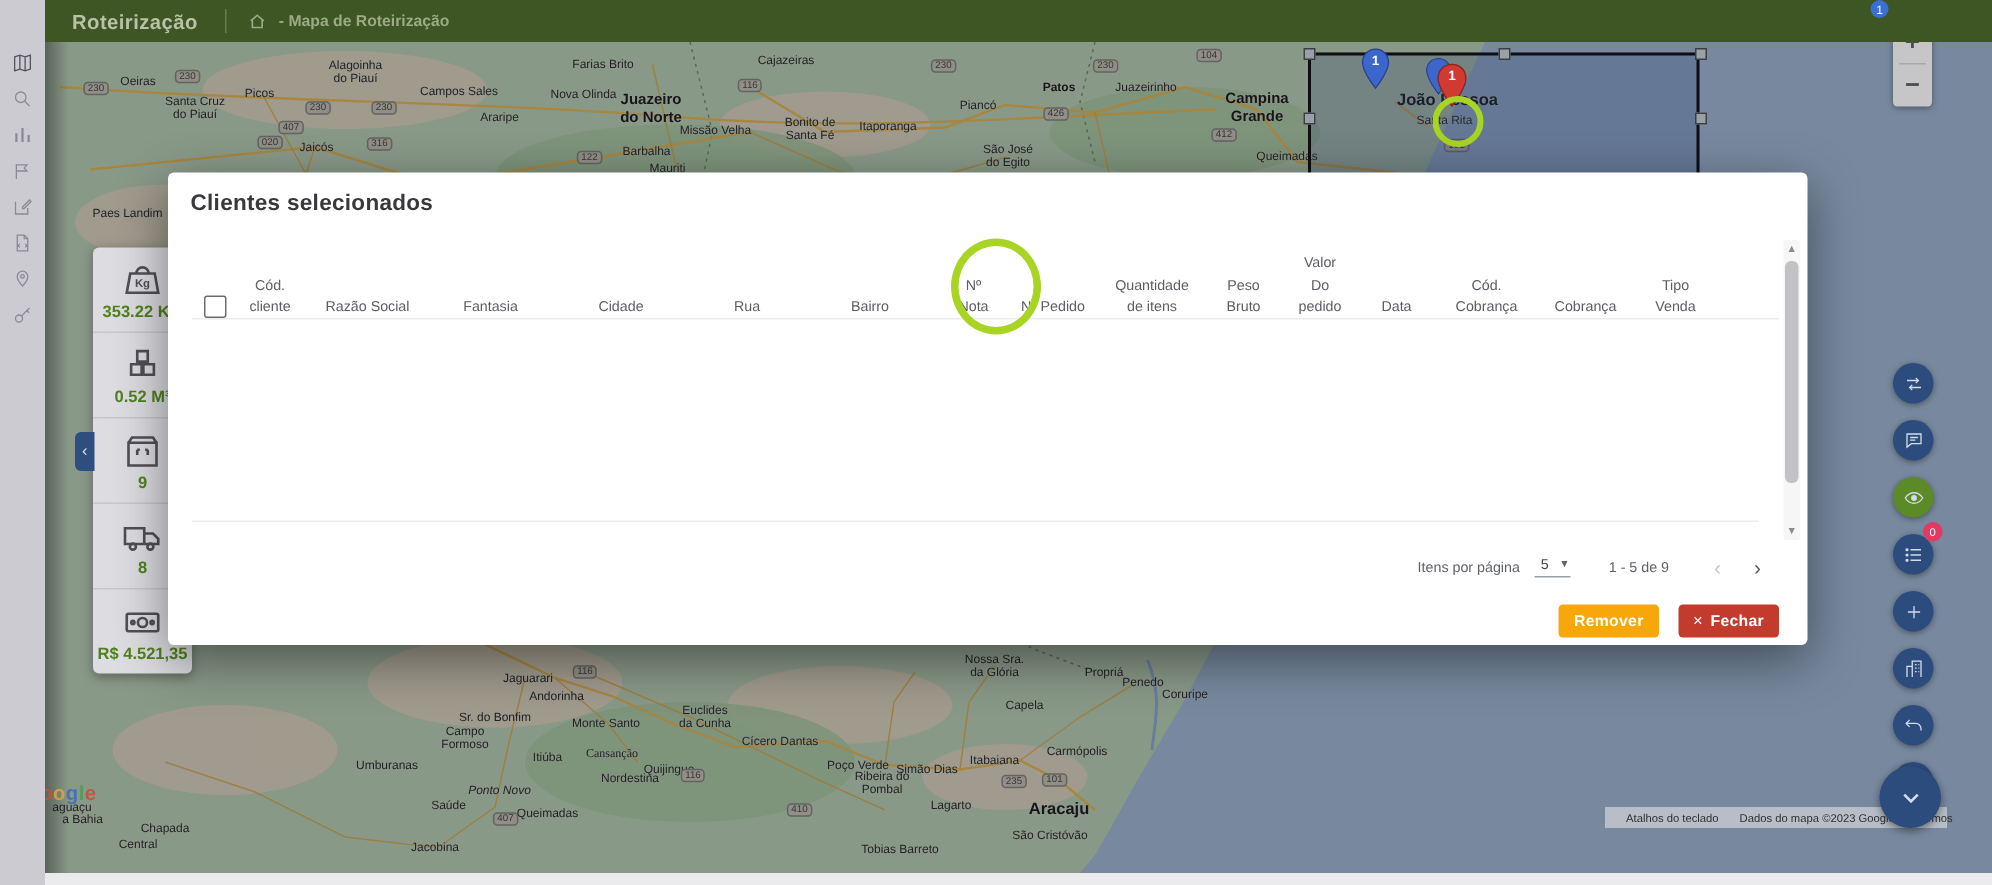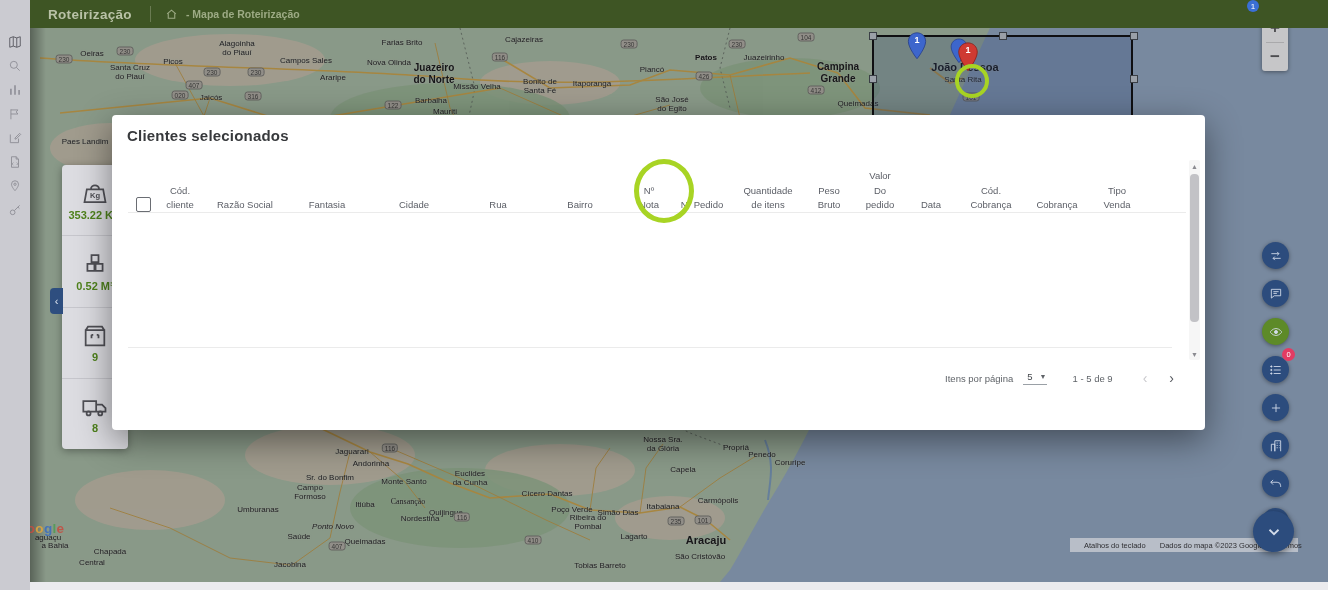--- a/index.html
+++ b/index.html
@@ -204,21 +204,21 @@
 Formoso</div>
       <div class="mlabel" style="left: 335px; top: 477px;">Itiúba</div>
       <div class="mlabel" style="left: 378px; top: 474px; font-family: Liberation Serif, serif;">Cansanção</div>
       <div class="mlabel" style="left: 416px; top: 485px;">Quijingue</div>
       <div class="mlabel" style="left: 390px; top: 491px;">Nordestina</div>
       <div class="mlabel" style="left: 303px; top: 499px; font-style: italic;">Ponto Novo</div>
       <div class="mlabel" style="left: 269px; top: 509px;">Saúde</div>
       <div class="mlabel" style="left: 335px; top: 514px;">Queimadas</div>
       <div class="mlabel" style="left: 260px; top: 537px;">Jacobina</div>
       <div class="mlabel" style="left: 228px; top: 482px;">Umburanas</div>
-      <div class="mlabel" style="left: 517px; top: 466px;">Cícero Dantas</div>
+      <div class="mlabel" style="left: 490px; top: 466px;">Cícero Dantas</div>
       <div class="mlabel" style="left: 558px; top: 494px;">Ribeira do
 Pombal</div>
       <div class="mlabel" style="left: 542px; top: 482px;">Poço Verde</div>
       <div class="mlabel" style="left: 588px; top: 485px;">Simão Dias</div>
       <div class="mlabel" style="left: 633px; top: 479px;">Itabaiana</div>
       <div class="mlabel" style="left: 688px; top: 473px;">Carmópolis</div>
       <div class="mlabel" style="left: 633px; top: 416px;">Nossa Sra.
 da Glória</div>
       <div class="mlabel" style="left: 706px; top: 420px;">Propriá</div>
       <div class="mlabel" style="left: 732px; top: 427px;">Penedo</div>
@@ -370,20 +370,29 @@
       <div class="val">9</div>
     </div>
     <div class="stat">
       <svg viewBox="0 0 24 24" fill="none" stroke="currentColor" stroke-width="1.5">
         <path d="M2 7h11v9H2zM13 10h5l3 3v3h-8z"></path>
         <circle cx="6.5" cy="17.5" r="1.7"></circle>
         <circle cx="16.5" cy="17.5" r="1.7"></circle>
       </svg>
       <div class="val">8</div>
     </div>
+    <div class="stat">
+      <svg viewBox="0 0 24 24" fill="none" stroke="currentColor" stroke-width="1.5">
+        <rect x="3" y="7" width="18" height="10" rx="1"></rect>
+        <circle cx="12" cy="12" r="2.6"></circle>
+        <circle cx="6.5" cy="12" r=".9"></circle>
+        <circle cx="17.5" cy="12" r=".9"></circle>
+      </svg>
+      <div class="val">R$ 4.521,35</div>
+    </div>
   </div>
 <div id="collapse-tab">‹</div>
 
 <div id="zoomctl">
   <div class="zb">+</div>
   <div class="zdiv"></div>
   <div class="zb">−</div>
 </div>
 
 <div id="fab-col"></div>
@@ -445,20 +454,27 @@
     <div class="track"></div>
     <div class="arr">▼</div>
   </div>
   <div id="pager">
     <span>Itens por página</span>
     <span id="per-page"><span>5</span><span class="caret">▼</span></span>
     <span id="range">1 - 5 de 9</span>
     <span id="pg-prev">‹</span>
     <span id="pg-next">›</span>
   </div>
+  <div id="btn-row">
+    <div class="mbtn" id="btn-remove">Remover</div>
+    <div class="mbtn" id="btn-close">
+      <span class="x">×</span>
+      <span>Fechar</span>
+    </div>
+  </div>
   <div class="ring" style="left:522px;top:44px;width:50px;height:54px;border-width:5px;z-index:60;"></div>
 </div>
 
 <div class="fab" style="top: 242px;">
     <svg viewBox="0 0 24 24" fill="none" stroke="currentColor" stroke-width="1.5">
       <path d="M4 8h13M14 5l3 3-3 3M20 16H7M10 13l-3 3 3 3"></path>
     </svg>
   </div>
 <div class="fab" style="top: 280px;">
     <svg viewBox="0 0 24 24" fill="none" stroke="currentColor" stroke-width="1.5">

